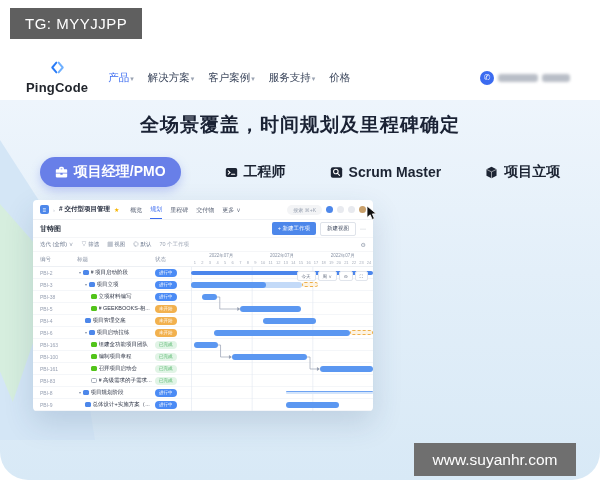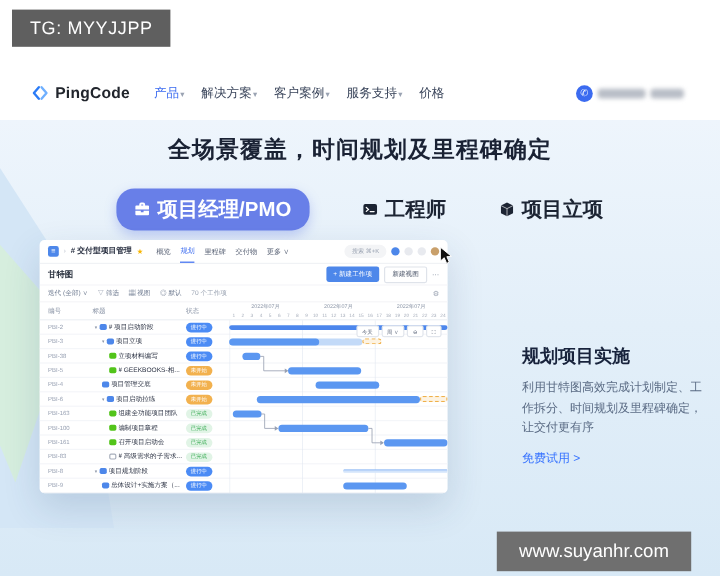--- a/index.html
+++ b/index.html
@@ -1,29 +1,29 @@
 <!DOCTYPE html>
 <html><head>
 <meta charset="utf-8">
 <style>
   * { margin:0; padding:0; box-sizing:border-box; }
   body { font-family:"Liberation Sans", sans-serif; background:#fff; }
-  #stage { position:relative; width:600px; height:480px; background:#fff; overflow:hidden; }
+  #stage { position:relative; width:600px; height:480px; background:#fff; overflow:hidden;border-radius:28px; }
 
   
   .tg-banner { position:absolute; left:10px; top:8px; background:#5f5f5f; color:#fff;
     font-size:15px; padding:7px 15px; z-index:40; letter-spacing:.5px; }
   .site-banner { position:absolute; left:414px; top:443px; width:162px; height:33px;
     background:#6f6f6f; color:#fff; font-size:15.5px; display:flex; align-items:center;
     justify-content:center; z-index:40; }
 
   
   .nav { position:absolute; left:0; top:55px; width:600px; height:45px; background:#fff;
     display:flex; align-items:center; padding:0 26px; z-index:5; }
-  .logo { display:flex; align-items:center; gap:5px; }
+  .logo { display:flex; align-items:center; gap:5px;flex-direction:column; }
   .logo-text { font-size:13px; font-weight:bold; color:#21252c; letter-spacing:.2px; }
   .nav-menu { display:flex; align-items:center; gap:14px; margin-left:20px; }
   .nav-item { font-size:10.5px; color:#39445a; cursor:pointer; white-space:nowrap; }
   .nav-item .caret { font-size:7px; color:#9aa3b2; margin-left:1px; }
   .nav-item.active { color:#3b6bf0; }
   .wp-badge { margin-left:10px; background:#4c66e8; color:#fff; font-size:9px;
     padding:3px 9px 3px 5px; border-radius:10px; display:flex; align-items:center; gap:4px;
     cursor:pointer; white-space:nowrap; }
   .wp-badge .dot { width:8px; height:8px; background:#fff; border-radius:50%; display:inline-block;
     position:relative; }
@@ -41,21 +41,21 @@
   .hero { position:absolute; left:0; top:100px; width:600px; height:380px;
     background:linear-gradient(180deg,#eef5fc 0%,#e3eff9 45%,#d8e9f6 100%); overflow:hidden; }
   .deco-blue { position:absolute; left:0; top:40px; width:95px; height:300px; background:#d4e6f6;
     clip-path:polygon(0 0,65% 32%,100% 100%,0 100%); }
   .deco-mint { position:absolute; left:0; top:82px; width:58px; height:220px; background:#d6eede;
     clip-path:polygon(0 10%,100% 40%,22% 100%,0 86%); }
   .hero-title { position:absolute; left:0; top:12px; width:100%; text-align:center;
     font-size:19px; font-weight:bold; color:#1a2234; letter-spacing:1px; }
   .hero-tabs { position:absolute; left:0; top:57px; width:100%; display:flex;
     justify-content:center; align-items:center; gap:44px; }
-  .hero-tab { display:flex; align-items:center; gap:6px; font-size:17px; font-weight:bold;
+  .hero-tab { display:flex; align-items:center; gap:6px; font-size:14px; font-weight:bold;
     color:#1c2433; cursor:pointer; white-space:nowrap; }
   .hero-tab svg { display:block; }
   .hero-tab.active { background:#687fe8; color:#fff; border-radius:15px; padding:6px 15px;
     box-shadow:0 4px 10px rgba(104,127,232,.35); }
 
   
   .app-card { position:absolute; left:33px; top:100px; width:340px; height:211px;
     background:#fff; border-radius:4px; box-shadow:0 12px 30px rgba(40,70,110,.16);
     z-index:2; overflow:hidden; font-size:6px; }
   .app-header { height:20px; display:flex; align-items:center; padding:0 7px; gap:4px;
@@ -181,20 +181,30 @@
               <rect x="1" y="2.5" width="14" height="11" rx="2" fill="currentColor"></rect>
               <path d="M4 6l2.2 2L4 10" stroke="#fff" stroke-width="1.3" fill="none" stroke-linecap="round"></path>
               <path d="M8 10.2h4" stroke="#fff" stroke-width="1.3" stroke-linecap="round"></path>
             </svg>
           </span>
           <span>工程师</span>
         </div>
         <div class="hero-tab">
           <span>
             <svg width="13" height="13" viewBox="0 0 16 16">
+              <rect x="1" y="1.5" width="14" height="13" rx="2.5" fill="currentColor"></rect>
+              <circle cx="7.2" cy="6.8" r="2.8" fill="none" stroke="#fff" stroke-width="1.3"></circle>
+              <path d="M9.3 9l2.5 2.6" stroke="#fff" stroke-width="1.3" stroke-linecap="round"></path>
+            </svg>
+          </span>
+          <span>Scrum Master</span>
+        </div>
+        <div class="hero-tab">
+          <span>
+            <svg width="13" height="13" viewBox="0 0 16 16">
               <path fill="currentColor" d="M8 1l6.2 3.1v7.8L8 15 1.8 11.9V4.1L8 1z"></path>
               <path d="M1.8 4.1L8 7.2l6.2-3.1M8 7.2V15" stroke="#fff" stroke-width="1" fill="none" opacity=".65"></path>
             </svg>
           </span>
           <span>项目立项</span>
         </div>
       </div>
 
     <div class="app-card">
       <div class="app-header">
@@ -417,25 +427,20 @@
           <path d="M125.91666666666666 100 L125.91666666666666 104 L128.91666666666666 102 Z" fill="#98a1b3"></path>
         </svg>
       <div class="gantt-controls" id="gantt-controls">
           <span class="gc-btn">今天</span>
           <span class="gc-btn">周 ∨</span>
           <span class="gc-btn">⊖</span>
           <span class="gc-btn">⛶</span>
         </div>
     </div>
 
-    <div class="feature">
-      <h3>规划项目实施</h3>
-      <p>利用甘特图高效完成计划制定、工作拆分、时间规划及里程碑确定，让交付更有序</p>
-      <a>免费试用 &gt;</a>
-    </div>
   </div>
 
   <svg class="cursor" width="12" height="16" viewBox="0 0 12 16">
     <path d="M1 1 L1 12.5 L4.2 9.8 L6.2 14.5 L8.4 13.5 L6.4 8.9 L10.3 8.7 Z" fill="#111" stroke="#fff" stroke-width=".8"></path>
   </svg>
 
   <div class="site-banner">www.suyanhr.com</div>
 </div>
 
 </body></html>

